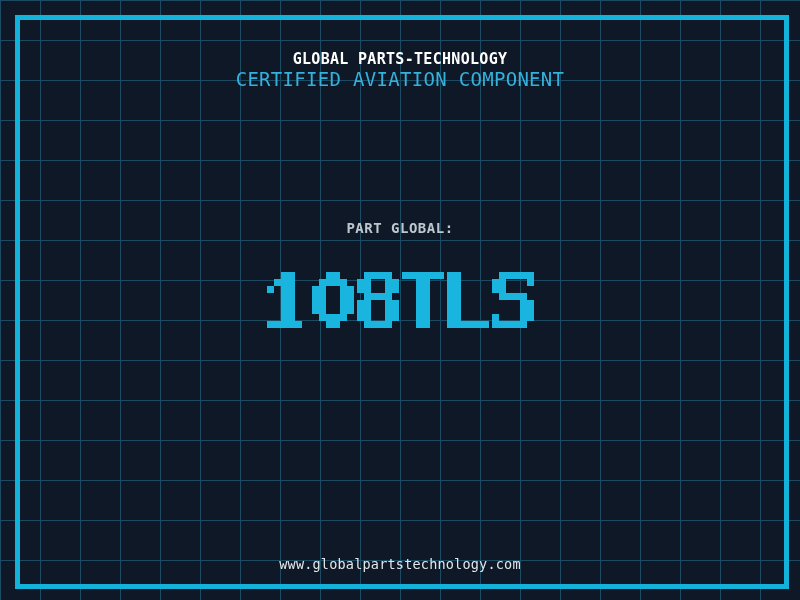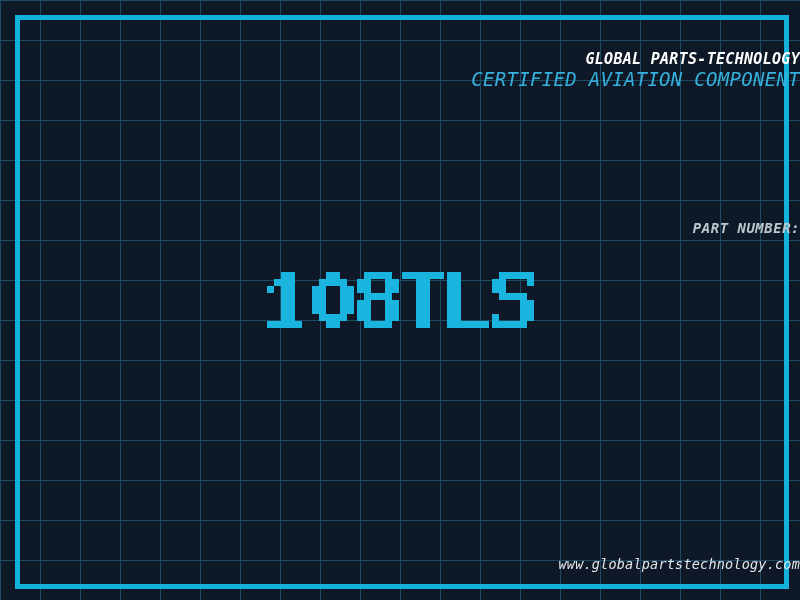--- a/index.html
+++ b/index.html
@@ -25,23 +25,22 @@
   }
   .frame {
     position: absolute;
     left: 15px; top: 15px;
     width: 774px; height: 574px;
     border: 5px solid var(--frame);
   }
   .row {
     position: absolute;
     left: 0; width: 800px;
-    text-align: right;
+    text-align: center;
     white-space: pre;
-    font-style: italic;
   }
   .company-title {
     top: 50px;
     color: var(--title);
     font-size: 15px;
     font-weight: bold;
     letter-spacing: 0.3px;
   }
   .certification-subtitle {
     top: 68px;
@@ -80,21 +79,21 @@
 </style>
 </head>
 <body>
 
 <div class="frame"></div>
 
 <div class="row company-title">GLOBAL PARTS-TECHNOLOGY</div>
 
 <div class="row certification-subtitle">CERTIFIED AVIATION COMPONENT</div>
 
-<div class="row part-number-label">PART NUMBER:</div>
+<div class="row part-number-label">PART GLOBAL:</div>
 
 <div class="part-number-display">
     <div class="glyph">
       <span class="px"></span>
       <span class="px"></span>
       <span class="px on"></span>
       <span class="px on"></span>
       <span class="px"></span>
       <span class="px"></span>
       <span class="px"></span>

